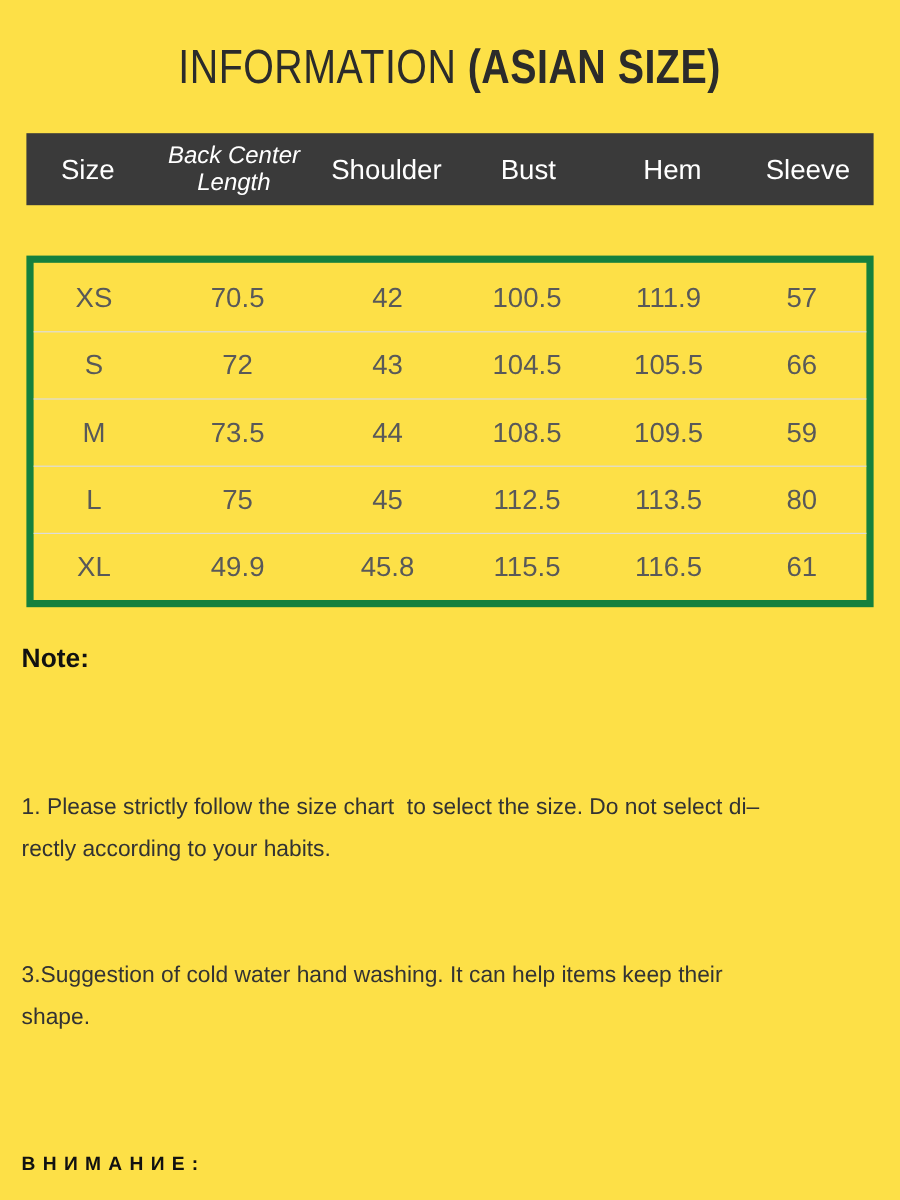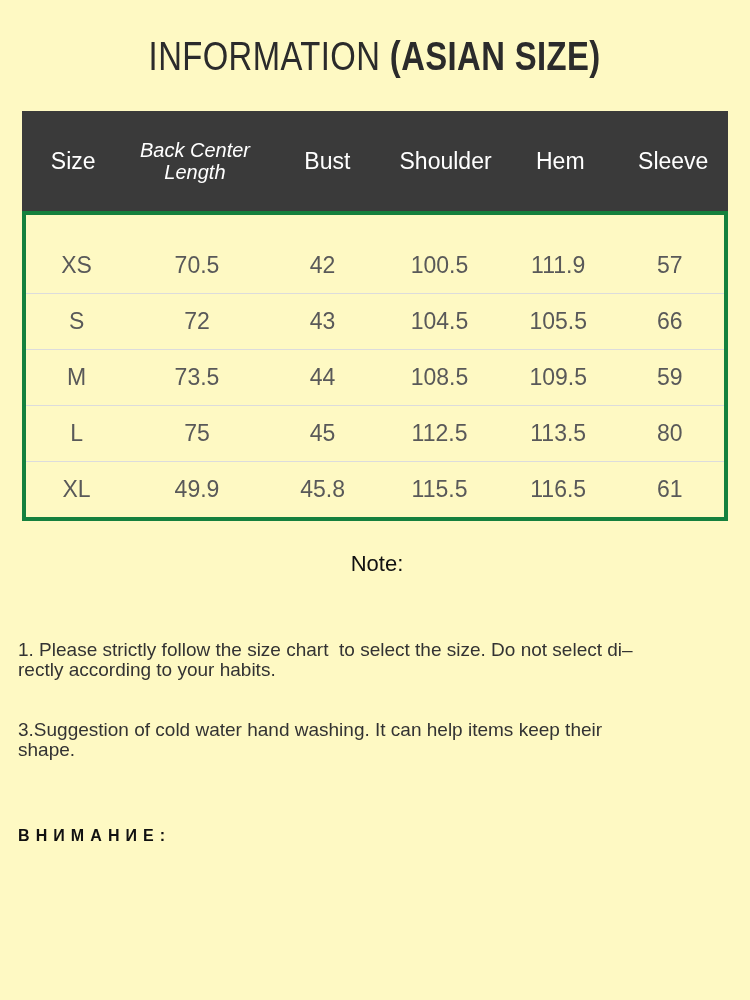--- a/index.html
+++ b/index.html
@@ -1,21 +1,21 @@
 <!DOCTYPE html>
 <html><head>
 <meta charset="utf-8">
 <style>
   * { margin: 0; padding: 0; box-sizing: border-box; }
   html, body { background: #ffffff; }
   .page {
     position: relative;
     width: 750px;
     height: 1000px;
-    background: #fef9c3;
+    background: #fde047;
     font-family: "Liberation Sans", sans-serif;
     overflow: hidden;
   }
   
   .title-wrap {
     padding-top: 34px;
     text-align: center;
   }
   .title {
     display: inline-block;
@@ -29,38 +29,39 @@
   .title .regular { font-weight: 400; }
   .title .bold { font-weight: 700; }
 
   
   .size-table {
     margin: 32px 22px 0 22px;
   }
   .thead {
     display: flex;
     align-items: center;
-    height: 100px;
+    height: 60px;
     background: #3a3a3a;
     color: #ffffff;
   }
   .th {
     text-align: center;
     font-size: 23px;
     font-weight: 400;
   }
   .th.bcl {
     font-size: 20px;
     line-height: 22px;
     white-space: pre-line;
     font-style: italic;
   }
   .tbody {
-    border: 4px solid #15803d;
-    padding-top: 22px;
+    border: 6px solid #15803d;
+    padding-top: 1px;
+    margin-top: 42px;
   }
   .trow {
     display: flex;
     align-items: center;
     height: 56px;
   }
   .trow + .trow { border-top: 1px solid #dcdcdc; }
   .td {
     text-align: center;
     font-size: 23px;
@@ -73,28 +74,27 @@
   .col4 { width: 16.5%; }
   .col5 { width: 15.5%; }
 
   
   .notes {
     margin: 30px 14px 0 18px;
     color: #333333;
   }
   .note-heading {
     font-size: 22px;
-    font-weight: 400;
+    font-weight: 700;
     color: #111111;
-    text-align: center;
   }
   .note-body {
     margin-top: 23px;
     font-size: 19px;
-    line-height: 20px;
+    line-height: 35px;
     color: #333333;
     white-space: pre;
   }
   .attention-heading {
     margin-top: 27px;
     font-size: 16px;
     font-weight: 700;
     letter-spacing: 0.38em;
     color: #111111;
   }
@@ -115,22 +115,22 @@
     <div class="title">
       <span class="regular">INFORMATION </span><span class="bold">(ASIAN SIZE)</span>
     </div>
   </div>
 
   <div class="size-table">
     <div class="thead">
       <div class="th col0">Size</div>
       <div class="th col1 bcl">Back Center
 Length</div>
+      <div class="th col2">Shoulder</div>
       <div class="th col3">Bust</div>
-      <div class="th col2">Shoulder</div>
       <div class="th col4">Hem</div>
       <div class="th col5">Sleeve</div>
     </div>
 
     <div class="tbody">
       <div class="trow">
         <div class="td col0">XS</div>
         <div class="td col1">70.5</div>
         <div class="td col2">42</div>
         <div class="td col3">100.5</div>

